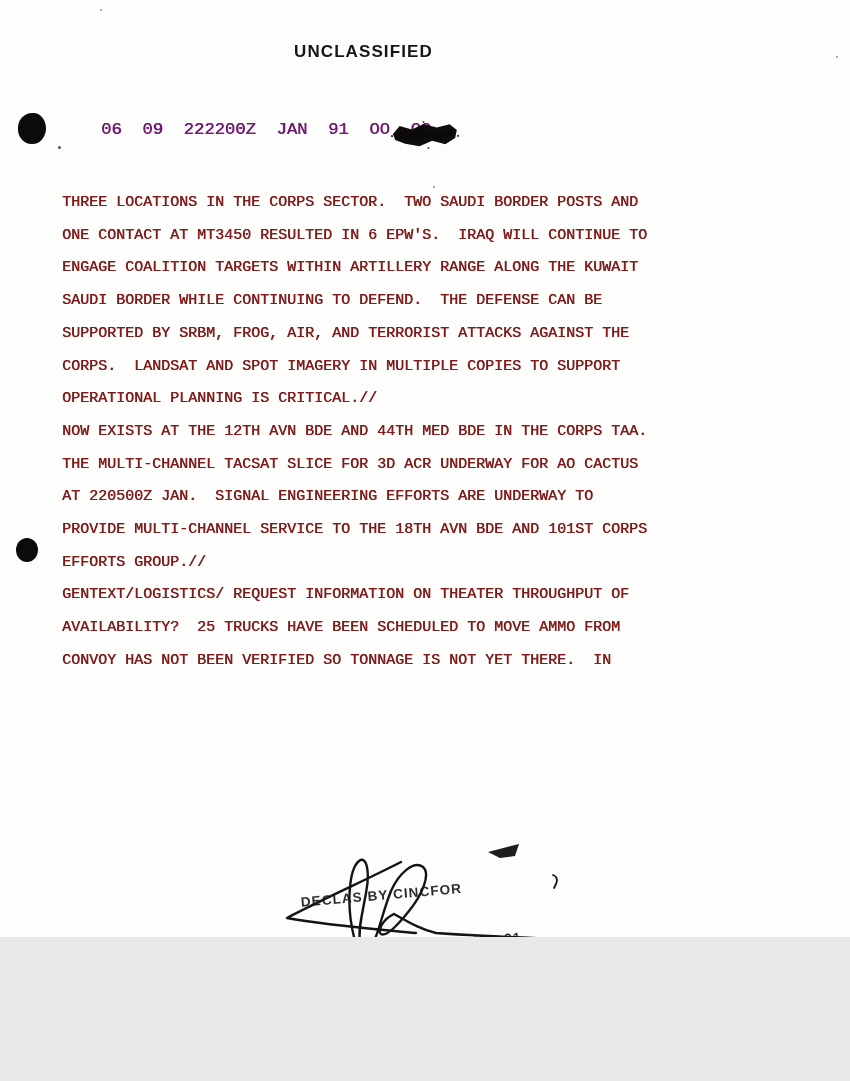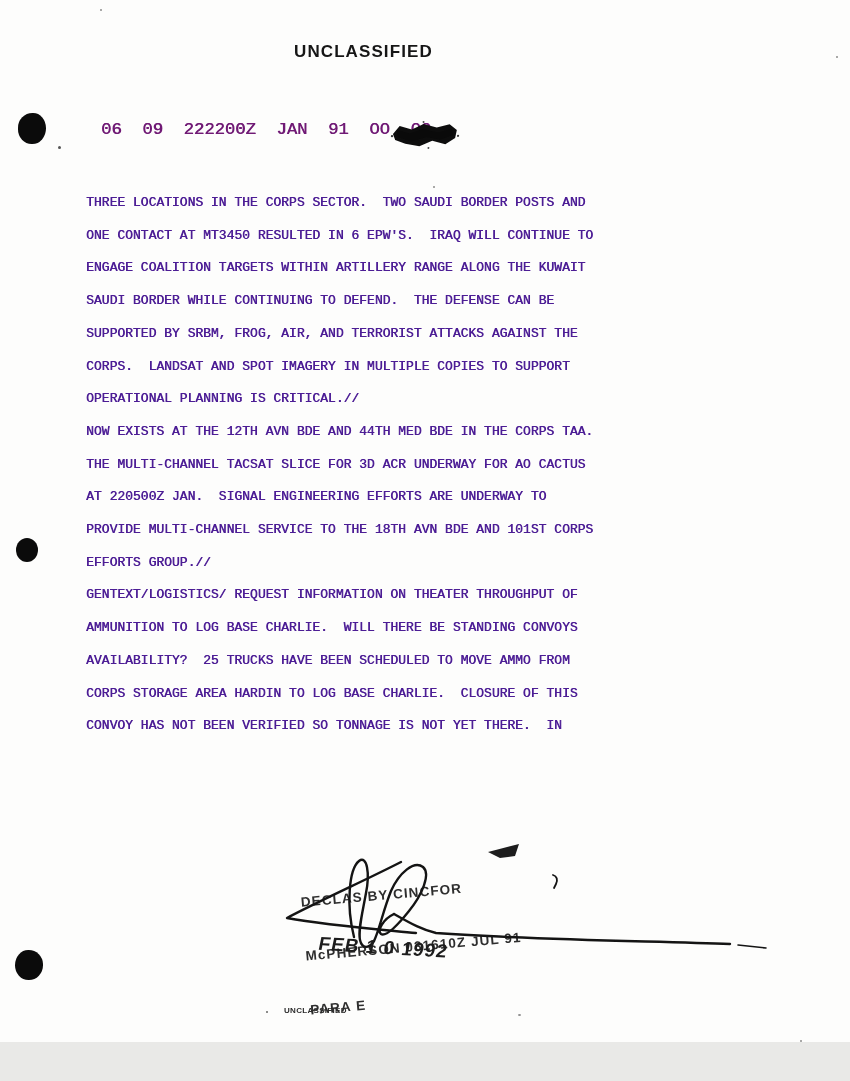--- a/index.html
+++ b/index.html
@@ -1,38 +1,37 @@
 <!DOCTYPE html>
 <html><head>
 <meta charset="utf-8">
 <title>Scanned Document</title>
 <style>
   html,body{margin:0;padding:0;background:#e9e9e7;}
   .paper{
-    position:relative;width:850px;height:1042px;margin:0 auto;
+    position:relative;width:850px;height:937px;margin:0 auto;
     background:#fdfdfc;overflow:hidden;color:#1b1b1b;
     font-family:"Liberation Sans",sans-serif;
   }
   .mono{font-family:"Liberation Mono","DejaVu Sans Mono",monospace;}
   .class-top{
     position:absolute;left:294px;top:42px;
     font-weight:bold;font-size:17px;letter-spacing:1.1px;color:#161616;
   }
   .header-line{
     position:absolute;left:62px;top:120px;
     font-size:17.2px;white-space:pre;color:#701a75;
     text-shadow:0.6px 0 0 currentColor;
     margin-left:39px;
   }
   .redaction-svg{position:absolute;left:390px;top:120px;transform:rotate(-2deg);}
   .body-block{position:absolute;left:62px;top:187px;}
   .typeline{
-    white-space:pre;font-size:13px;line-height:32.7px;color:#4c1d95;
+    white-space:pre;font-size:15px;line-height:32.7px;color:#7f1d1d;
     text-shadow:0.5px 0 0 currentColor;
-    margin-left:24px;
   }
   .hole{position:absolute;background:#0b0b0b;}
   .hole-1{left:18px;top:113px;width:28px;height:31px;border-radius:53% 47% 50% 50%/49% 51% 52% 48%;}
   .hole-2{left:16px;top:538px;width:22px;height:24px;border-radius:50%;}
   .hole-3{left:15px;top:950px;width:28px;height:30px;border-radius:48% 52% 51% 49%/52% 48% 50% 50%;}
   .declas-stamp{
     position:absolute;left:297px;top:858px;
     transform:rotate(-5deg);transform-origin:left top;
     font-size:13.5px;font-weight:600;letter-spacing:1.1px;
     line-height:18px;color:#2e2e2e;white-space:pre;
@@ -78,23 +77,21 @@
     <div class="typeline">SAUDI BORDER WHILE CONTINUING TO DEFEND.  THE DEFENSE CAN BE</div>
     <div class="typeline">SUPPORTED BY SRBM, FROG, AIR, AND TERRORIST ATTACKS AGAINST THE</div>
     <div class="typeline">CORPS.  LANDSAT AND SPOT IMAGERY IN MULTIPLE COPIES TO SUPPORT</div>
     <div class="typeline">OPERATIONAL PLANNING IS CRITICAL.//</div>
     <div class="typeline">NOW EXISTS AT THE 12TH AVN BDE AND 44TH MED BDE IN THE CORPS TAA.</div>
     <div class="typeline">THE MULTI-CHANNEL TACSAT SLICE FOR 3D ACR UNDERWAY FOR AO CACTUS</div>
     <div class="typeline">AT 220500Z JAN.  SIGNAL ENGINEERING EFFORTS ARE UNDERWAY TO</div>
     <div class="typeline">PROVIDE MULTI-CHANNEL SERVICE TO THE 18TH AVN BDE AND 101ST CORPS</div>
     <div class="typeline">EFFORTS GROUP.//</div>
     <div class="typeline">GENTEXT/LOGISTICS/ REQUEST INFORMATION ON THEATER THROUGHPUT OF</div>
-    <div class="typeline">AMMUNITION TO LOG BASE CHARLIE.  WILL THERE BE STANDING CONVOYS</div>
     <div class="typeline">AVAILABILITY?  25 TRUCKS HAVE BEEN SCHEDULED TO MOVE AMMO FROM</div>
-    <div class="typeline">CORPS STORAGE AREA HARDIN TO LOG BASE CHARLIE.  CLOSURE OF THIS</div>
     <div class="typeline">CONVOY HAS NOT BEEN VERIFIED SO TONNAGE IS NOT YET THERE.  IN</div>
   </div>
 
   <div class="declas-stamp">
     <div>DECLAS BY CINCFOR</div>
     <div>McPHERSON 031610Z JUL 91</div>
     <div>PARA E</div>
   </div>
 
   <svg class="sig-svg" width="500" height="120" viewBox="0 0 500 120">

